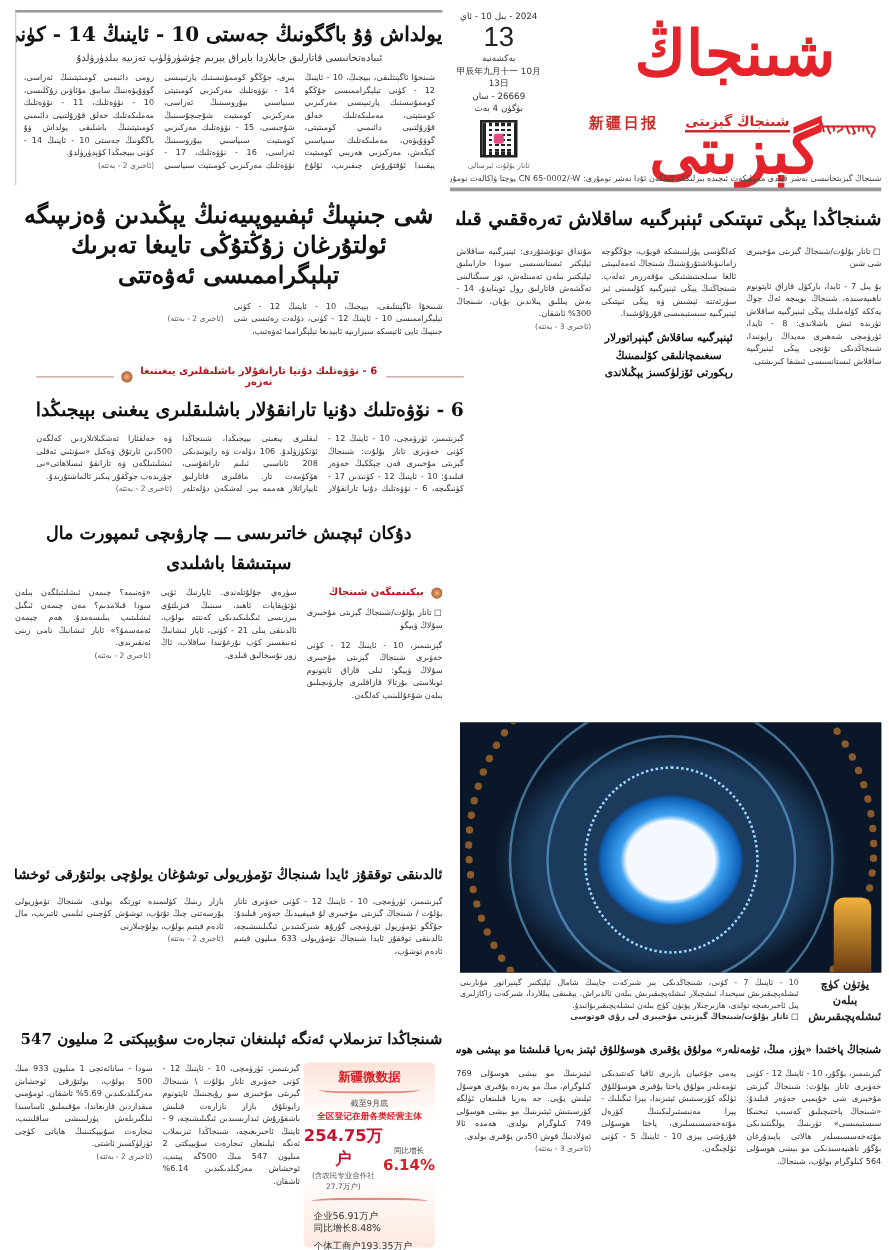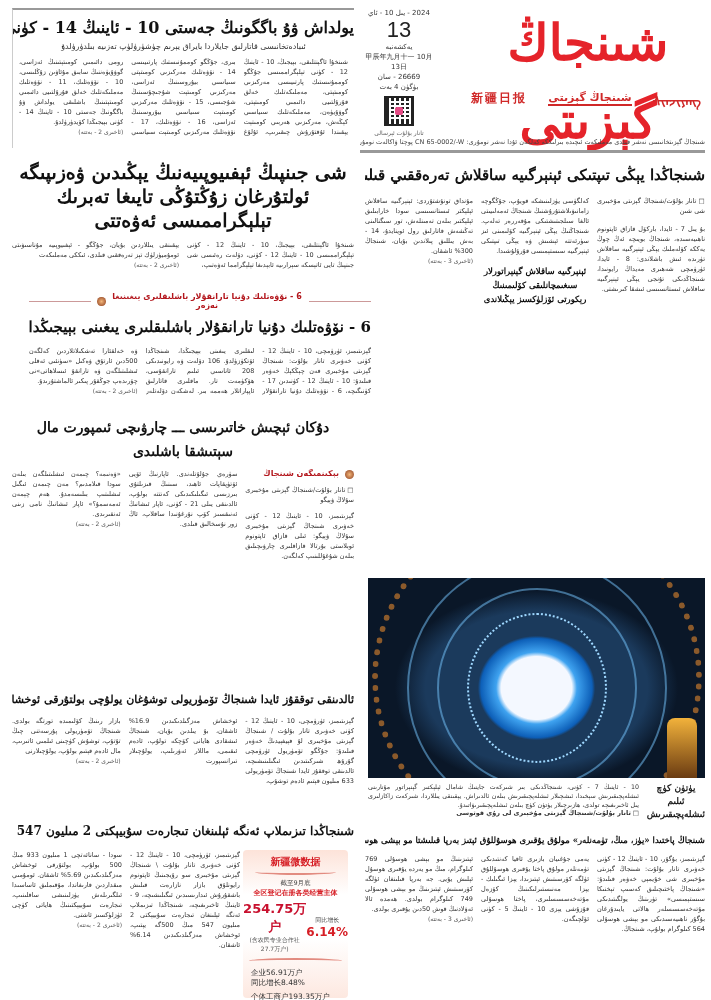--- a/index.html
+++ b/index.html
@@ -100,21 +100,21 @@
       <span class="ml">(ئاخىرى 2 - بەتتە)</span>
     </div>
   </div>
 </div>
 
 <div class="abs" style="left:12px;top:160px;width:342px;">
   <div class="h1" style="font-size:19px;line-height:24px;">شى جىنپىڭ ئېفىيوپىيەنىڭ يېڭىدىن ۋەزىپىگە ئولتۇرغان زۇڭتۇڭى تايىغا تەبرىك تېلېگراممىسى ئەۋەتتى</div>
   <div class="cols3" style="margin-top:8px;height:52px;">
     <div class="col">شىنخۇا ئاگېنتلىقى، بېيجىڭ، 10 - ئاينىڭ 12 - كۈنى تېلېگراممىسى 10 - ئاينىڭ 12 - كۈنى، دۆلەت رەئىسى شى جىنپىڭ تايى ئاتېسكە سېرارىيە ئابېدىغا تېلېگرامما ئەۋەتىپ،</div>
     <div class="col">
-      <span>يېقىنقى يىللاردىن بۇيان، جۇڭگو - ئېفىيوپىيە مۇناسىۋىتى ئومۇميۈزلۈك تېز تەرەققىي قىلدى، ئىككى مەملىكەت</span><br>
+      <br>
       <span class="ml">(ئاخىرى 2 - بەتتە)</span>
     </div>
   </div>
 </div>
 
 <div class="abs" style="left:29px;top:292px;width:342px;">
   <div class="sec-label">
     <span class="line"></span>
     <span>6 - نۆۋەتلىك دۇنيا تارانقۇلار باشلىقلىرى يىغىنىغا نەزەر</span>
     <span class="dot"></span>
@@ -147,21 +147,20 @@
       <span>«ۋەنىمە؟ چىمەن ئىشلىتىلگەن بىلەن سودا قىلامدىم؟ مەن چىمەن ئىگىل ئىشلىتىپ بىلىسەمدۇ. ھەم چېمەن ئەمەسمۇ؟» ئاپار ئىشانىڭ نامى زىنى ئەنقىرىدى.</span><br>
       <span class="ml">(ئاخىرى 2 - بەتتە)</span>
     </div>
   </div>
 </div>
 
 <div class="abs" style="left:12px;top:690px;width:342px;">
   <div class="h1" style="font-size:11px;line-height:20px;white-space:nowrap;overflow:hidden;">ئالدىنقى توققۇز ئايدا شىنجاڭ تۆمۈريولى توشۇغان يولۇچى بولتۇرقى ئوخشاش مەزگىلدىكىدىن 16.9% ئاشتى</div>
   <div class="cols3" style="margin-top:6px;height:86px;">
     <div class="col">گېزىتىمىز، ئۈرۈمچى، 10 - ئاينىڭ 12 - كۈنى خەۋىرى تانار بۇلۇت / شىنجاڭ گېزىتى مۇخبىرى لۇ فېيفېيدىڭ خەۋەر قىلىدۇ: جۇڭگو تۆمۈريول ئۈرۈمچى گۇرۇھ شىركىتىدىن ئىگىلىنىشىچە، ئالدىنقى توققۇز ئايدا شىنجاڭ تۆمۈريولى 633 مىليون قېتىم ئادەم توشۇپ،</div>
-    <div class="col">ئوخشاش مەزگىلدىكىدىن 16.9% ئاشقان، بۇ يىلدىن بۇيان، شىنجاڭ ئىشقادى ھايانى كۆچكە تولۇپ، ئادەم ئىقىمى، ماللار ئەۋرىلىپ، يولۇچىلار تىرانسپورت</div>
     <div class="col">
       <span>بازار رىنىڭ كۆلىمىدە تورتگە بولدى. شىنجاڭ تۆمۈريولى پۇرسەتنى چىڭ تۇتۇپ، توشۇش كۈچىنى ئىلمىي ئاتىرىپ، مال ئادەم قېتىم بولۇپ، يولۇچىلارنى</span><br>
       <span class="ml">(ئاخىرى 2 - بەتتە)</span>
     </div>
   </div>
 </div>
 
 <div class="abs" style="left:12px;top:820px;width:342px;">
   <div class="h1" style="font-size:12px;line-height:22px;white-space:nowrap;overflow:hidden;">شىنجاڭدا تىزىملاپ ئەنگە ئېلىنغان تىجارەت سۇبيېكتى 2 مىليون 547 مىڭ 500گە يەتتى</div>
 </div>
@@ -214,21 +213,21 @@
 </div>
 
 <div class="abs photo">
   <div class="flange"></div>
   <div class="ring" style="width:260px;height:260px;"></div>
   <div class="ring" style="width:200px;height:200px;"></div>
   <div class="ring" style="width:140px;height:150px;border-style:dotted;border-color:#9fd8ff;"></div>
   <div class="worker"></div>
 </div>
 <div class="abs" style="left:368px;top:782px;width:337px;display:flex;flex-direction:row-reverse;gap:8px;">
-  <div class="caption-title" style="width:58px;">يۈتۈن كۈچ ئىلىم ئىشلەپچىقىرىش</div>
+  <div class="caption-title" style="width:58px;">يۈتۈن كۈچ بىلەن ئىشلەپچىقىرىش</div>
   <div style="flex:1;">
     <div class="caption">10 - ئاينىڭ 7 - كۈنى، شىنجاڭدىكى بىر شىركەت جاينىڭ شامال ئېلېكتىر گېنېراتور مۇنارىنى ئىشلەپچىقىرىش سېخىدا، ئىشچىلار ئىشلەپچىقىرىش بىلەن ئالدىراش. يېقىنقى يىللاردا، شىركەت زاكازلىرى يىل ئاخىرىغىچە تولدى، ھازىرچىلار يۈتۈن كۈچ بىلەن ئىشلەپچىقىرىۋاتىدۇ.</div>
     <div class="byline" style="font-weight:bold;">تانار بۇلۇت/شىنجاڭ گېزىتى مۇخبىرى لى رۇي فوتوسى</div>
   </div>
 </div>
 
 <div class="abs" style="left:365px;top:830px;width:340px;">
   <div class="h1" style="font-size:8.5px;line-height:20px;white-space:nowrap;overflow:hidden;">شىنجاڭ پاختىدا «يۈز، مىڭ، تۈمەنلەر» مولۇق يۇقىرى ھوسۇللۇق ئېتىز بەرپا قىلىشتا مو بېشى ھوسۇلنى كۆزلىمە نىشاندىن ئاشۇردى</div>
   <div class="cols3" style="margin-top:4px;height:146px;">
     <div class="col">گېزىتىمىز، بۇگۇر، 10 - ئاينىڭ 12 - كۈنى خەۋىرى تانار بۇلۇت: شىنجاڭ گېزىتى مۇخبىرى شى خۇيمېي خەۋەر قىلىدۇ: «شىنجاڭ پاختىچىلىق كەسىپ تېخنىكا سىستېمىسى» تۈرىنىڭ يولگىتىدىكى مۇتەخەسسىسلەر ھالاتى يايىدۇرغان بۇگۇر ناھىيەسىدىكى مو بېشى ھوسۇلى 564 كىلوگرام بولۇپ، شىنجاڭ.</div>

